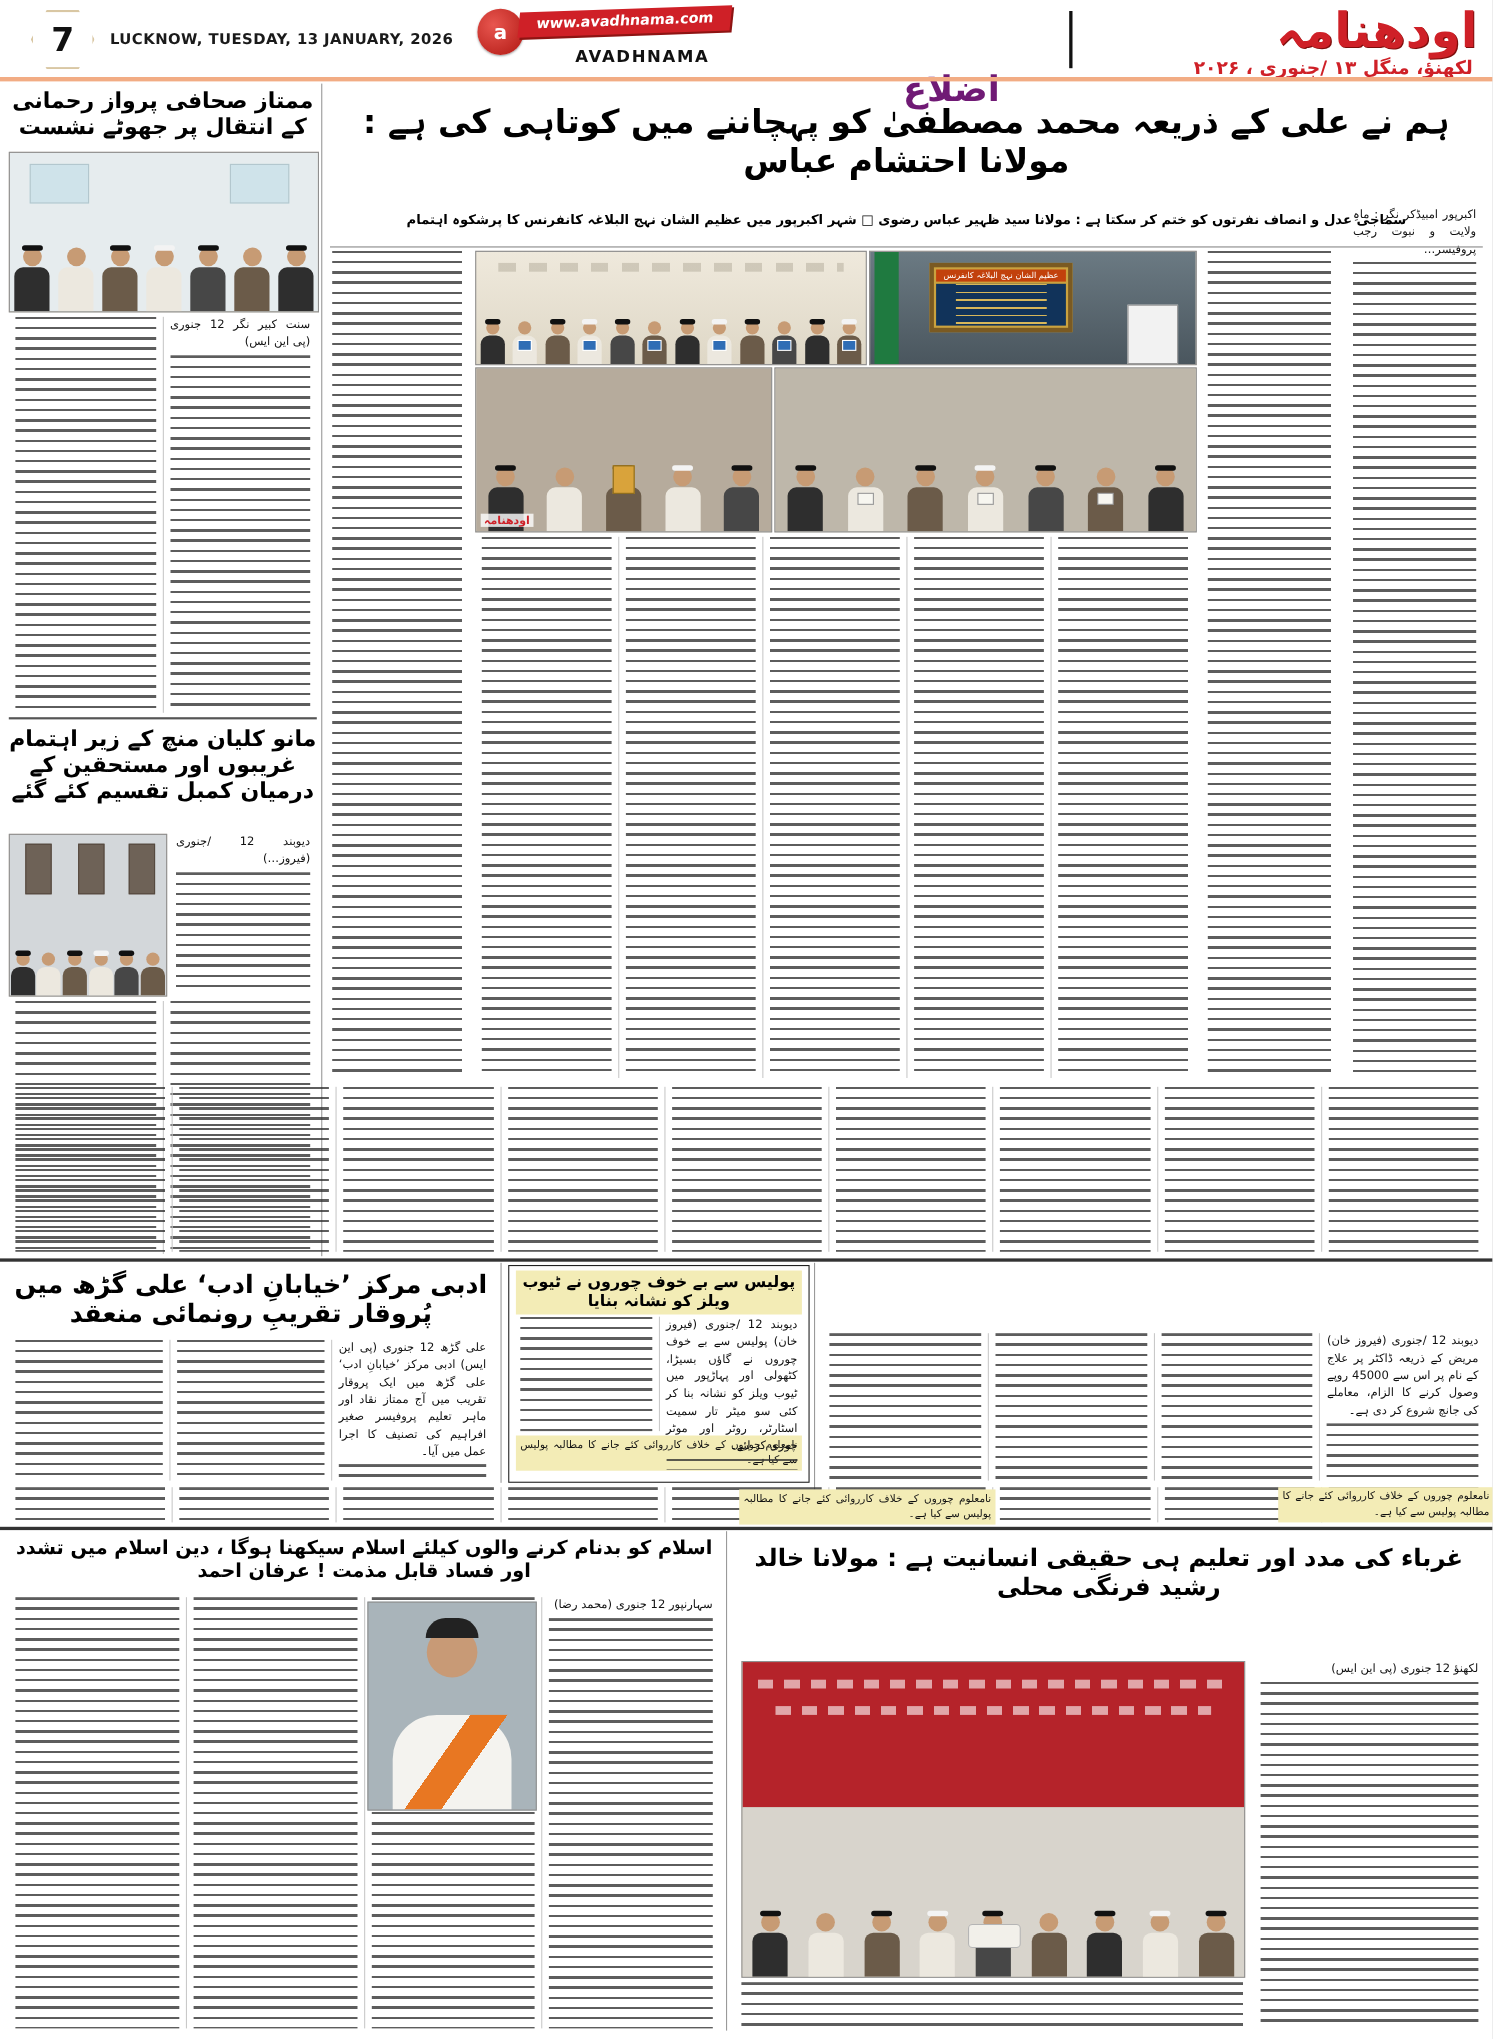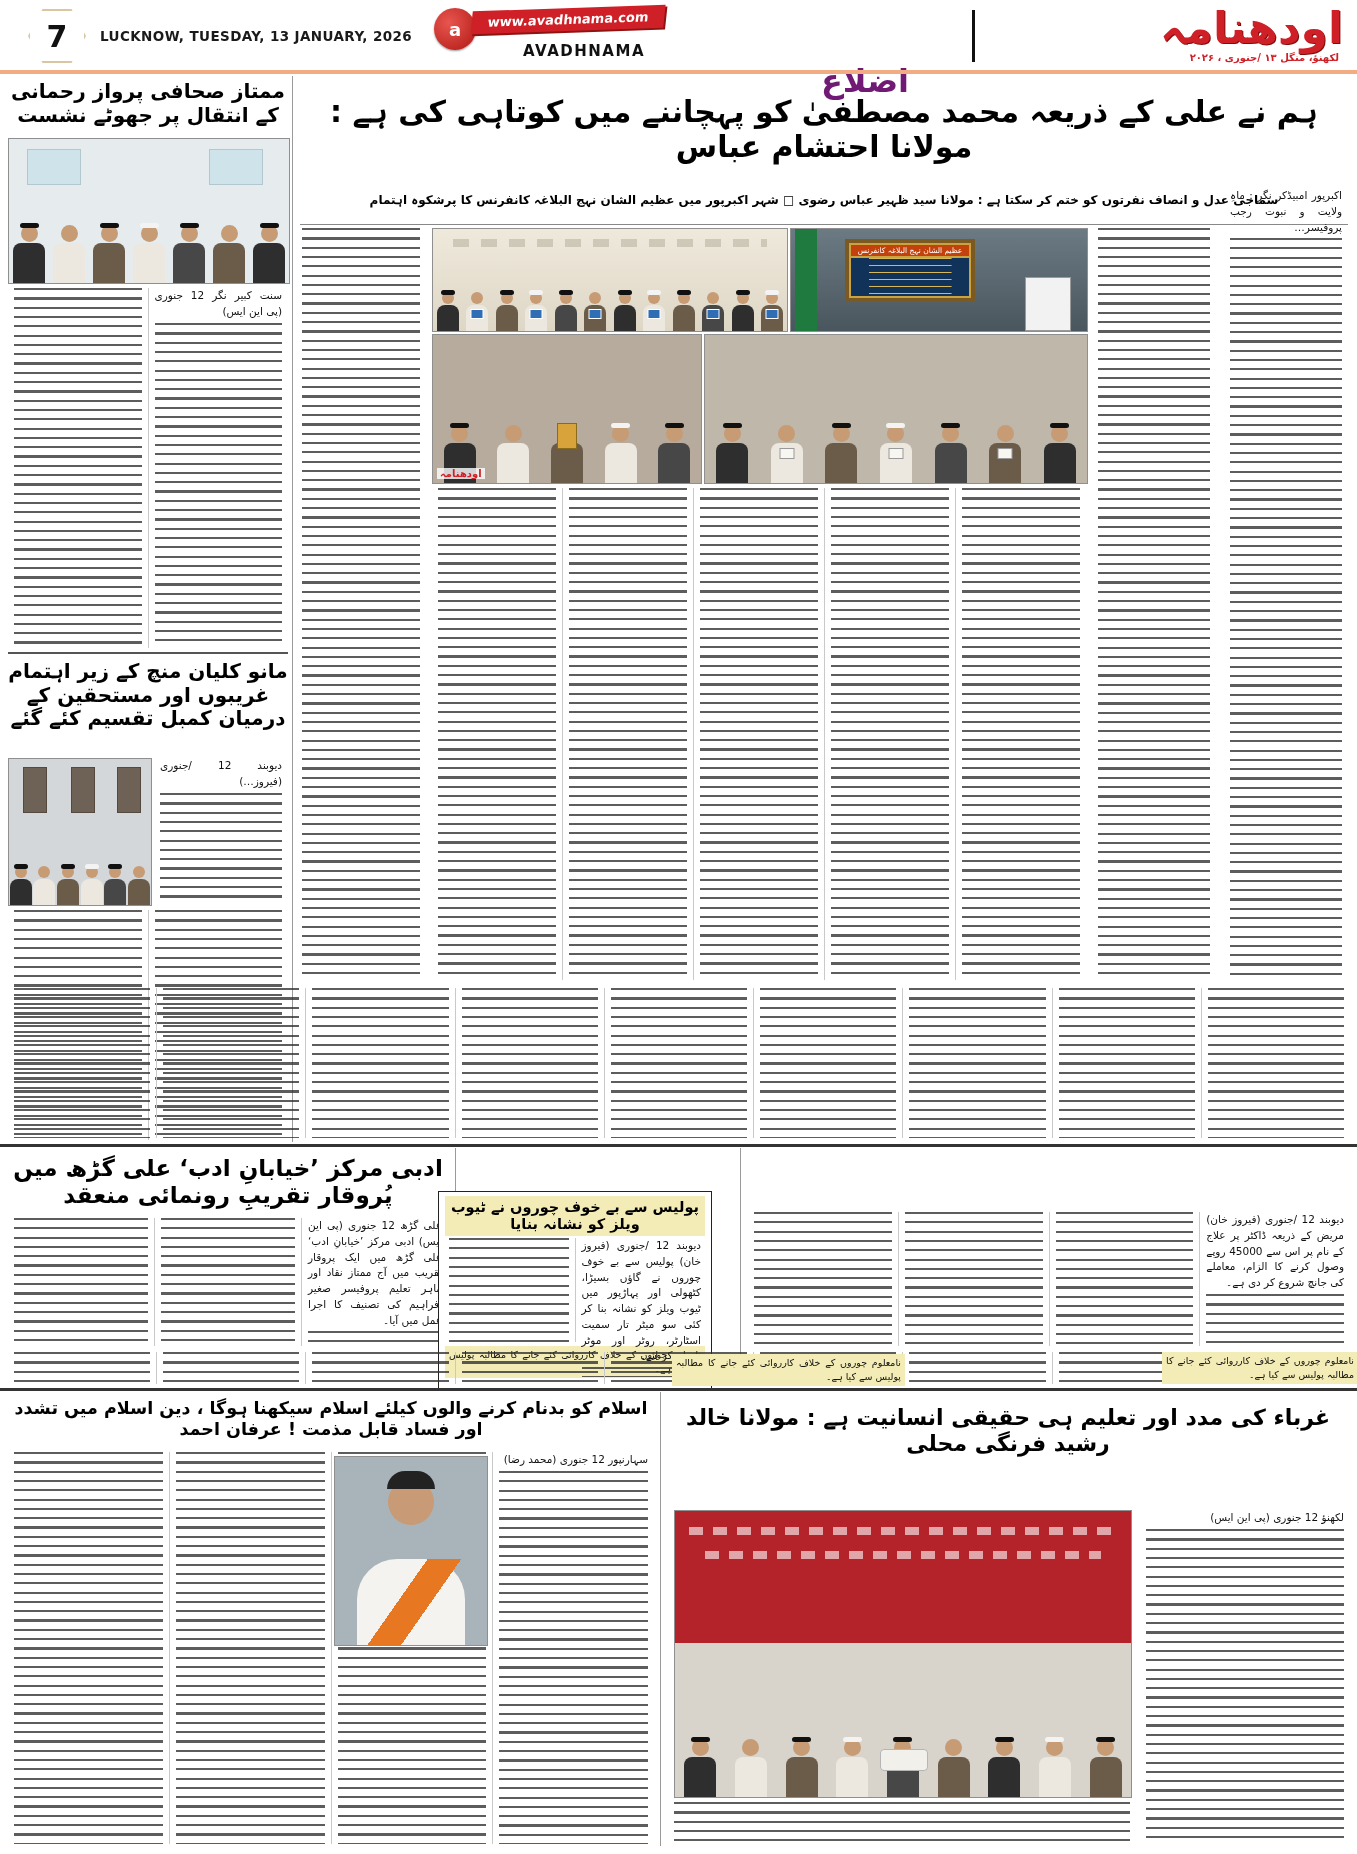--- a/index.html
+++ b/index.html
@@ -10,21 +10,21 @@
        display:flex;align-items:center;justify-content:center;font-size:30px;font-weight:bold;color:#111;}
   .dateline{font-size:13.5px;font-weight:bold;color:#1a1a1a;letter-spacing:.4px;}
   .ribbon{background:#cf2027;color:#fff;font-weight:bold;font-size:13px;padding:4px 16px;transform:skewX(-8deg) rotate(-2deg);
           box-shadow:2px 2px 0 #8e1413;white-space:nowrap;}
   .brand{font-size:15px;font-weight:bold;color:#111;letter-spacing:1.5px;}
   .logoball{width:42px;height:42px;border-radius:50%;background:radial-gradient(circle at 35% 35%,#e8564f,#b01712);box-shadow:0 1px 2px #0006;
             display:flex;align-items:center;justify-content:center;color:#fff;font-size:18px;font-weight:bold;}
   .sectiontitle{font-size:32px;font-weight:bold;direction:rtl;color:#701a75;margin-top:48px;}
   .vbar{width:3px;background:#111;}
   .masthead{font-size:44px;font-weight:bold;color:#cf2027;direction:rtl;text-shadow:1px 1px 0 #7e0e0c;white-space:nowrap;}
-  .masthead-sub{font-size:10px;color:#cf2027;direction:rtl;font-weight:bold;white-space:nowrap;}
+  .masthead-sub{font-size:17px;color:#cf2027;direction:rtl;font-weight:bold;white-space:nowrap;}
   .orangerule{background:#f2ac84;height:4px;}
   
   .hrule{background:#333;}
   .vline{width:1px;background:#9a9a9a;}
   
   .hl-u{direction:rtl;text-align:center;font-weight:bold;color:#000;line-height:1.18;overflow:hidden;}
   
   .cols{display:flex;flex-direction:row-reverse;}
   .col{flex:1;display:flex;flex-direction:column;padding:0 6px;border-left:1px solid #c9c9c9;min-width:0;}
   .col:last-child{border-left:none;}
@@ -386,21 +386,21 @@
         <div class="tx"></div>
       </div>
       <div class="col">
         <div class="tx"></div>
       </div>
       <div class="col">
         <div class="tx"></div>
       </div>
     </div>
 
-  <div class="boxed" style="left:438px;top:1150px;width:272px;height:196px;margin-top:41px;">
+  <div class="boxed" style="left:462px;top:1150px;width:272px;height:196px;">
     <div class="hl-u" style="margin:4px 6px 2px;font-size:14.5px;background:#f3ecb6;padding:3px 2px;">پولیس سے بے خوف چوروں نے ٹیوب ویلز کو نشانہ بنایا</div>
     <div class="cols" style="height:104px;margin:0 4px;">
         <div class="col">
           <div class="lead">دیوبند 12 /جنوری (فیروز خان) پولیس سے بے خوف چوروں نے گاؤں بسیڑا، کٹھولی اور پہاڑپور میں ٹیوب ویلز کو نشانہ بنا کر کئی سو میٹر تار سمیت اسٹارٹر، روٹر اور موٹر چوری کر لئے۔</div>
           <div class="tx"></div>
         </div>
         <div class="col">
           <div class="tx"></div>
         </div>
       </div>

